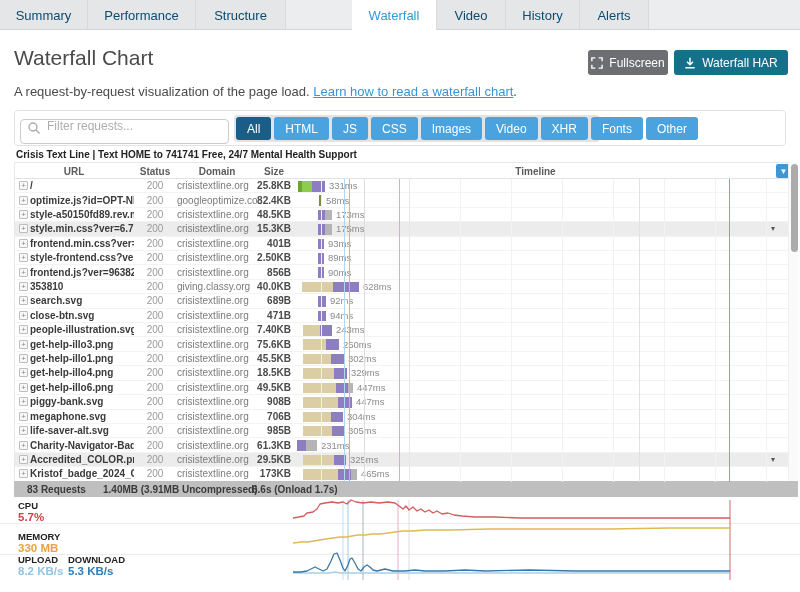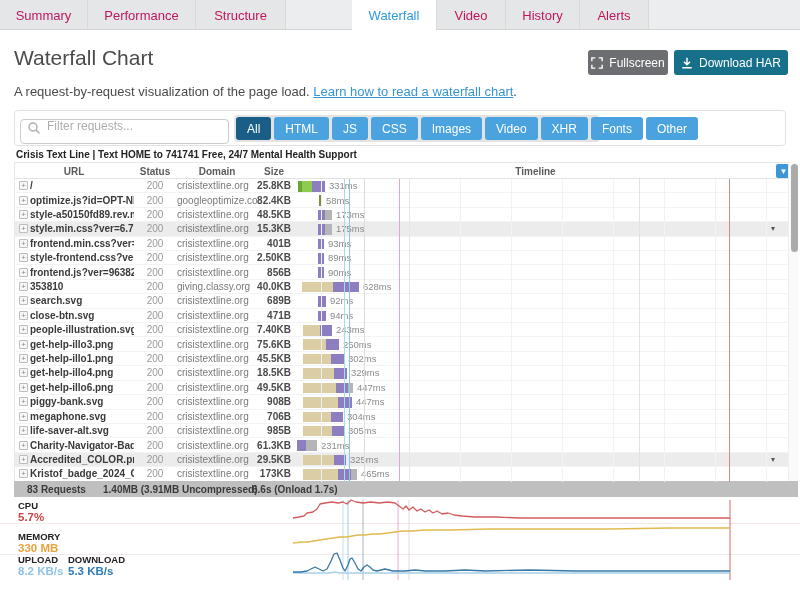--- a/index.html
+++ b/index.html
@@ -4,21 +4,21 @@
 <style>
   * { margin:0; padding:0; box-sizing:border-box; }
   html,body { background:#fff; }
   body { font-family:"Liberation Sans", sans-serif; }
   #page { position:relative; width:800px; height:592px; background:#fff; overflow:hidden; }
 
   
   #tabbar { position:absolute; left:0; top:0; width:800px; height:30px; background:#ECEDEE; }
   #tab-hairline { position:absolute; left:0; top:29px; width:800px; height:1px; background:#D4D4D4; z-index:1; }
   .tab { position:absolute; top:0; height:30px; background:#E5E6E7; border-right:1px solid #D9D9D9;
-         display:flex; align-items:center; justify-content:center; font-size:13px; color:#be185d; cursor:pointer; }
+         display:flex; align-items:center; justify-content:center; font-size:13px; color:#0c4a6e; cursor:pointer; }
   .tab.active { background:#fff; color:#2E9AD6; z-index:2; }
 
   
   #page-heading { position:absolute; left:14px; top:46px; font-size:21px; color:#4A4A4A; font-weight:400; }
   .hbtn { position:absolute; top:50px; height:25px; border-radius:3px; color:#fff; font-size:12px;
           display:flex; align-items:center; justify-content:center; gap:6px; cursor:pointer; }
   #btn-fullscreen { left:588px; width:80px; background:#6D6E71; }
   #btn-downloadhar { left:674px; width:114px; background:#17708A; }
   .hbtn svg { display:block; }
 
@@ -104,21 +104,21 @@
     <svg width="12" height="12" viewBox="0 0 14 14">
       <path d="M1,5 L1,1 L5,1 M9,1 L13,1 L13,5 M13,9 L13,13 L9,13 M5,13 L1,13 L1,9" stroke="#fff" stroke-width="1.6" fill="none"></path>
     </svg>
     <span>Fullscreen</span>
   </div>
 
   <div class="hbtn" id="btn-downloadhar">
     <svg width="12" height="12" viewBox="0 0 14 14">
       <path d="M7,1 L7,8 M3.5,5.5 L7,9 L10.5,5.5 M1.5,12.5 L12.5,12.5" stroke="#fff" stroke-width="1.7" fill="none"></path>
     </svg>
-    <span>Download HAR</span>
+    <span>Waterfall HAR</span>
   </div>
 
   <div id="intro"><span>A request-by-request visualization of the page load. </span><a>Learn how to read a waterfall chart</a><span>.</span></div>
 
   <div id="filterbar">
     <div id="filter-input-wrap">
       <svg id="search-icon" width="14" height="14" viewBox="0 0 14 14">
         <circle cx="6" cy="6" r="4" stroke="#ABABAB" stroke-width="1.4" fill="none"></circle>
         <path d="M9,9 L12.5,12.5" stroke="#ABABAB" stroke-width="1.4"></path>
       </svg>

